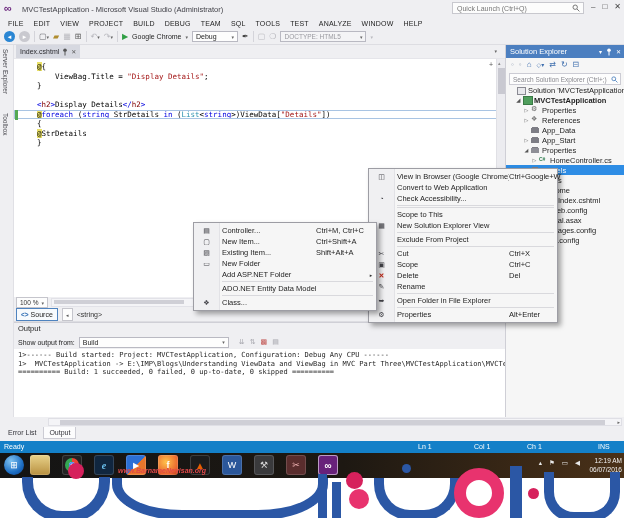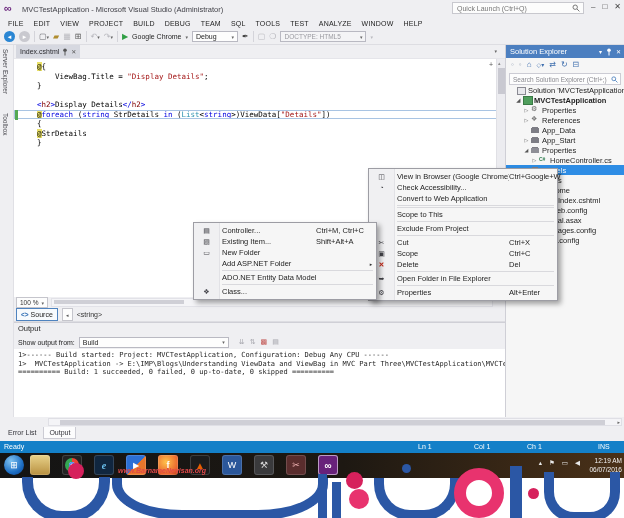--- a/index.html
+++ b/index.html
@@ -468,36 +468,42 @@
   </div>
 
   <div class="menu mainmenu">
     <div class="mi">
         <span class="ic">◫</span>
         <span class="lbl">View in Browser (Google Chrome)</span>
         <span class="sc">Ctrl+Google+W</span>
         <span class="sub"></span>
       </div>
     <div class="mi">
+        <span class="ic"></span>
+        <span class="lbl">Convert to Web Application</span>
+        <span class="sc"></span>
+        <span class="sub"></span>
+      </div>
+    <div class="mi">
         <span class="ic">◔</span>
         <span class="lbl">Check Accessibility...</span>
         <span class="sc"></span>
         <span class="sub"></span>
       </div>
-    <div class="mi">
-        <span class="ic"></span>
-        <span class="lbl">Convert to Web Application</span>
-        <span class="sc"></span>
-        <span class="sub"></span>
-      </div>
     <div class="msep"></div>
     <div class="msep"></div>
     <div class="mi">
         <span class="ic"></span>
         <span class="lbl">Scope to This</span>
+        <span class="sc"></span>
+        <span class="sub"></span>
+      </div>
+    <div class="mi">
+        <span class="ic">▦</span>
+        <span class="lbl">New Solution Explorer View</span>
         <span class="sc"></span>
         <span class="sub"></span>
       </div>
     <div class="msep"></div>
     <div class="mi">
         <span class="ic"></span>
         <span class="lbl">Exclude From Project</span>
         <span class="sc"></span>
         <span class="sub"></span>
       </div>
@@ -513,20 +519,26 @@
         <span class="lbl">Scope</span>
         <span class="sc">Ctrl+C</span>
         <span class="sub"></span>
       </div>
     <div class="mi">
         <span class="ic red">✕</span>
         <span class="lbl">Delete</span>
         <span class="sc">Del</span>
         <span class="sub"></span>
       </div>
+    <div class="mi">
+        <span class="ic">✎</span>
+        <span class="lbl">Rename</span>
+        <span class="sc"></span>
+        <span class="sub"></span>
+      </div>
     <div class="msep"></div>
     <div class="mi">
         <span class="ic">➥</span>
         <span class="lbl">Open Folder in File Explorer</span>
         <span class="sc"></span>
         <span class="sub"></span>
       </div>
     <div class="msep"></div>
     <div class="mi">
         <span class="ic">⚙</span>
@@ -534,20 +546,26 @@
         <span class="sc">Alt+Enter</span>
         <span class="sub"></span>
       </div>
   </div>
 
   <div class="menu submenu">
     <div class="mi">
         <span class="ic">▤</span>
         <span class="lbl">Controller...</span>
         <span class="sc">Ctrl+M, Ctrl+C</span>
+        <span class="sub"></span>
+      </div>
+    <div class="mi">
+        <span class="ic">▢</span>
+        <span class="lbl">New Item...</span>
+        <span class="sc">Ctrl+Shift+A</span>
         <span class="sub"></span>
       </div>
     <div class="mi">
         <span class="ic">▨</span>
         <span class="lbl">Existing Item...</span>
         <span class="sc">Shift+Alt+A</span>
         <span class="sub"></span>
       </div>
     <div class="mi">
         <span class="ic">▭</span>

